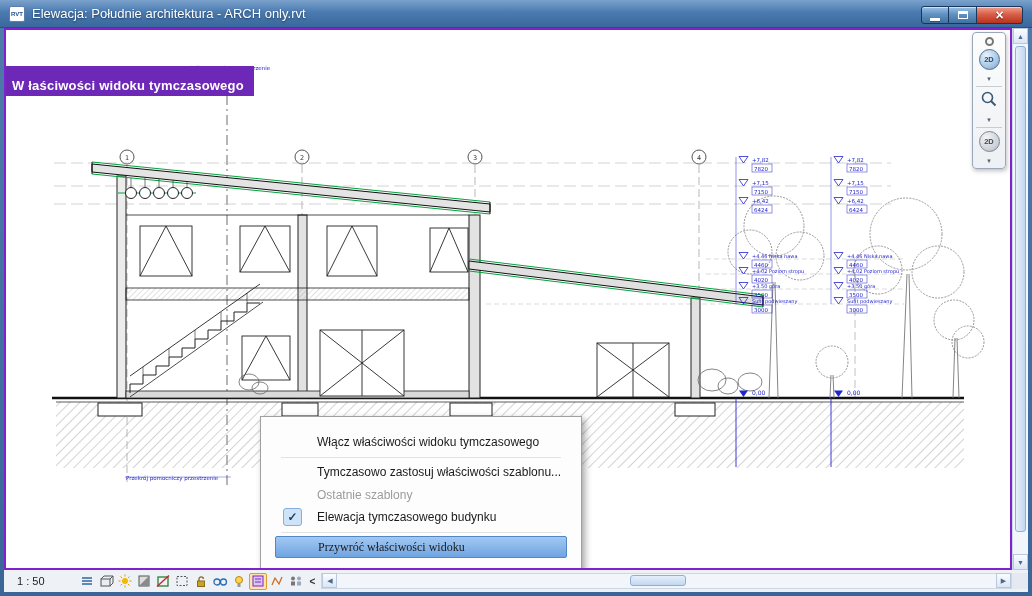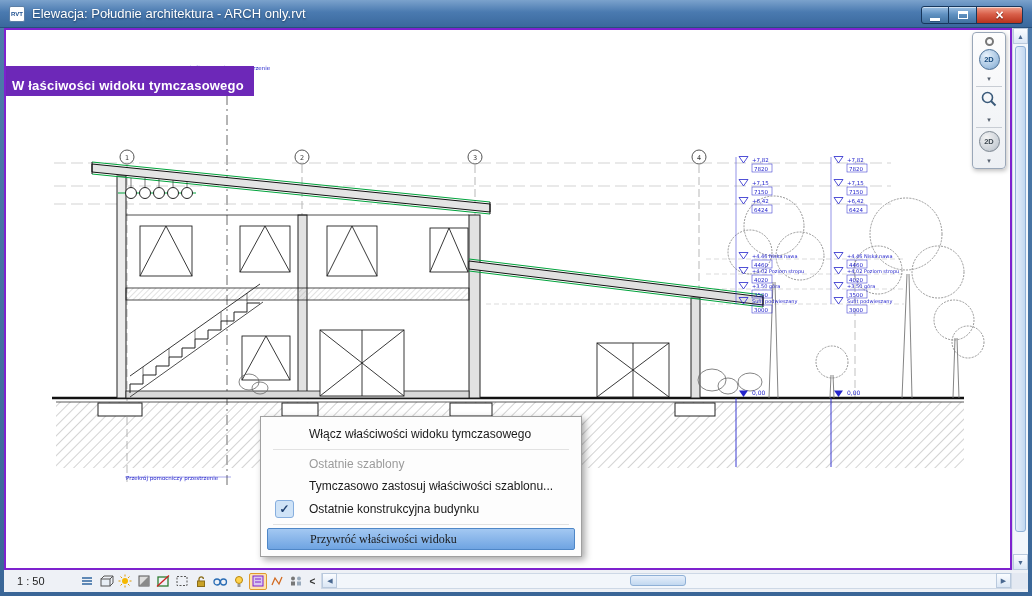--- a/index.html
+++ b/index.html
@@ -50,21 +50,21 @@
   .wheel-disc { width:21px; height:21px; border-radius:50%; border:1px solid #4c7096;
     background:radial-gradient(circle at 35% 30%,#eaf3fc,#9dbede 70%,#5d88b0);
     display:flex; align-items:center; justify-content:center; font-size:7.5px; font-weight:bold; color:#174a7c; }
   .wheel-disc.gray { background:radial-gradient(circle at 35% 30%,#f4f4f4,#c9cfd6 70%,#9aa2ac); border-color:#7d8791; color:#3c4750; }
   .nav-chev { font-size:7px; color:#55606e; line-height:8px; margin-bottom:1px; }
   .nav-sep { width:26px; height:1px; background:#c8cdd4; margin:2px 0 3px; }
 
   
   .context-menu { position:absolute; left:254px; top:386px; width:322px; z-index:10;
     background:#fdfdfd; border:1px solid #a0a0a0; box-shadow:3px 3px 7px rgba(0,0,0,.35);
-    padding:6px; font-size:12px; color:#1a1a1a; }
+    padding:14px; font-size:12px; color:#1a1a1a; }
   .mi { position:relative; height:23px; line-height:23px; padding-left:42px; white-space:nowrap; }
   .mi.header { color:#9b9b9b; height:22px; line-height:22px; }
   .mi.hot { background:linear-gradient(180deg,#a3c8f2,#6fa4e2); border:1px solid #4f87c7;
     border-radius:2px; height:22px; line-height:20px;font-family:Liberation Serif, serif; }
   .msep { height:1px; background:#e2e2e2; margin:3px 6px; }
   .mcheck { position:absolute; left:8px; top:2px; width:19px; height:18px; background:#cfe3f7;
     border:1px solid #86aede; border-radius:3px; display:flex; align-items:center; justify-content:center;
     color:#1c3e6e; font-size:12px; font-weight:bold; }
 
   
@@ -371,25 +371,25 @@
         <div class="nav-sep"></div>
         <div class="nav-btn">
           <div class="wheel-disc gray">2D</div>
         </div>
         <div class="nav-chev">▾</div>
       </div>
 
       <div class="context-menu">
         <div class="mi">Włącz właściwości widoku tymczasowego</div>
         <div class="msep"></div>
+        <div class="mi">Tymczasowo zastosuj właściwości szablonu...</div>
         <div class="mi header">Ostatnie szablony</div>
-        <div class="mi">Tymczasowo zastosuj właściwości szablonu...</div>
         <div class="mi">
           <span class="mcheck">✓</span>
-          <span>Ostatnie konstrukcyjna budynku</span>
+          <span>Elewacja tymczasowego budynku</span>
         </div>
         <div class="msep"></div>
         <div class="mi hot">Przywróć właściwości widoku</div>
       </div>
     </div>
 
     <div class="vscroll">
       <div class="sbtn vs-up">▲</div>
       <div class="vs-thumb"></div>
       <div class="sbtn vs-down">▼</div>

